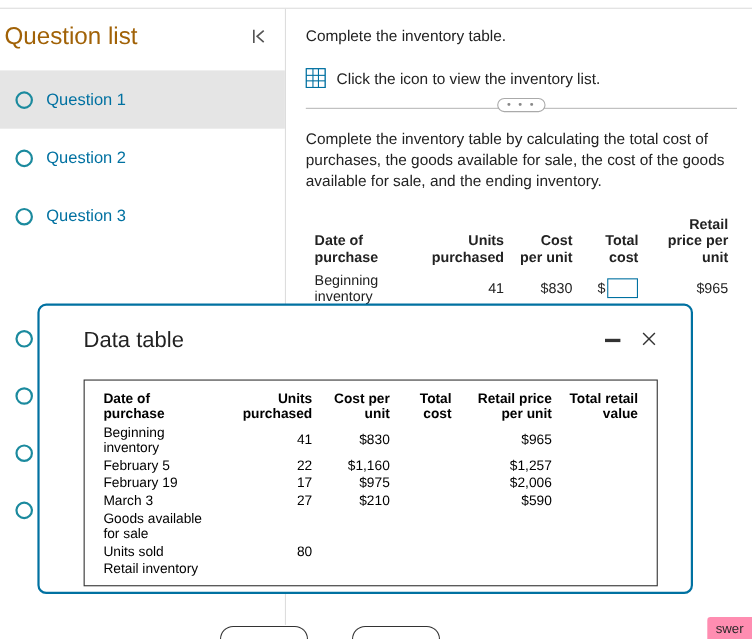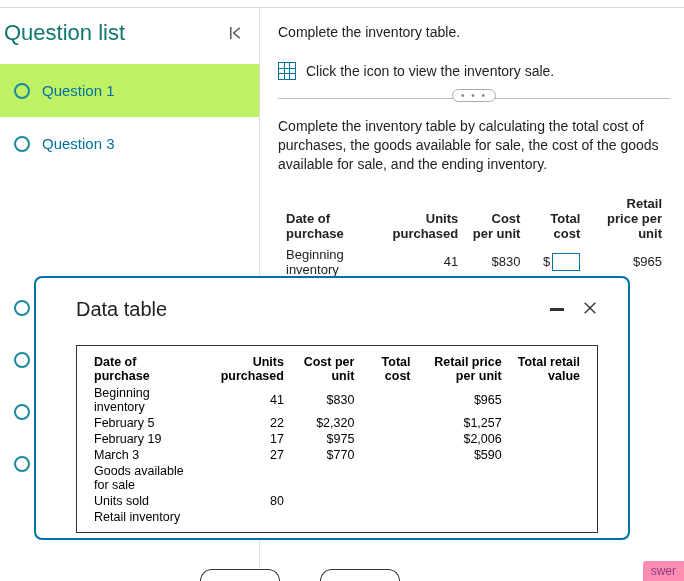--- a/index.html
+++ b/index.html
@@ -26,35 +26,35 @@
     border-right: 1px solid #ddd;
   }
   .sidebar-header {
     display: flex;
     align-items: center;
     justify-content: space-between;
     padding: 12px 14px 18px 4px;
   }
   .sidebar-title {
     font-size: 22px;
-    color: #0f766e;
+    color: #a16207;
   }
   .collapse-icon {
     width: 18px;
     height: 18px;
     color: #555;
   }
   .q-item {
     display: flex;
     align-items: center;
     padding: 18px 14px;
     gap: 12px;
   }
   .q-item.active {
-    background: #bef264;
+    background: #e5e5e5;
   }
   .radio-ring {
     width: 16px;
     height: 16px;
     border: 2px solid #1b8a9e;
     border-radius: 50%;
     flex-shrink: 0;
   }
   .q-label {
     color: #0071a1;
@@ -156,21 +156,21 @@
   .data-table table { width: 100%; }
   .data-table th { text-align: right; font-weight: bold; padding: 1px 5px; vertical-align: bottom;}
   .data-table th.left { text-align: left; }
   .data-table td { text-align: right; padding: 0 5px; }
   .data-table td.left { text-align: left; }
   .footer-stub {
     position: absolute;
     right: 0;
     bottom: 0;
     background: #ff7aa4;
-    color: #701a75;
+    color: #000000;
     font-size: 12px;
     padding: 3px 8px;
     border-radius: 3px 0 0 0;
     opacity: .85;
   }
   .btn-stubs {
     position: absolute;
     left: 200px;
     bottom: 0;
     display: flex;
@@ -198,39 +198,43 @@
           <polyline points="17,5 9,12 17,19"></polyline>
         </svg>
       </div>
     </div>
     <div class="q-item active">
       <span class="radio-ring"></span>
       <span class="q-label">Question 1</span>
     </div>
     <div class="q-item">
       <span class="radio-ring"></span>
+      <span class="q-label">Question 2</span>
+    </div>
+    <div class="q-item">
+      <span class="radio-ring"></span>
       <span class="q-label">Question 3</span>
     </div>
   </div>
 
   <div class="content">
     <div class="instr1">Complete the inventory table.</div>
     <div class="icon-row">
       <div class="grid-icon">
           <span></span>
           <span></span>
           <span></span>
           <span></span>
           <span></span>
           <span></span>
           <span></span>
           <span></span>
           <span></span>
         </div>
-      <span>Click the icon to view the inventory sale.</span>
+      <span>Click the icon to view the inventory list.</span>
     </div>
     <div class="hr-wrap">
       <hr>
       <div class="dots-pill">• • •</div>
     </div>
     <p class="paragraph">Complete the inventory table by calculating the total cost of purchases, the goods available for sale, the cost of the goods available for sale, and the ending inventory.</p>
 
     <table class="inv-table">
       <tbody>
           <tr>
@@ -294,37 +298,37 @@
             <td class="left">Beginning inventory</td>
             <td>41</td>
             <td>$830</td>
             <td></td>
             <td>$965</td>
             <td></td>
           </tr>
           <tr>
             <td class="left">February 5</td>
             <td>22</td>
-            <td>$2,320</td>
+            <td>$1,160</td>
             <td></td>
             <td>$1,257</td>
             <td></td>
           </tr>
           <tr>
             <td class="left">February 19</td>
             <td>17</td>
             <td>$975</td>
             <td></td>
             <td>$2,006</td>
             <td></td>
           </tr>
           <tr>
             <td class="left">March 3</td>
             <td>27</td>
-            <td>$770</td>
+            <td>$210</td>
             <td></td>
             <td>$590</td>
             <td></td>
           </tr>
           <tr>
             <td class="left">Goods available for sale</td>
             <td></td>
             <td></td>
             <td></td>
             <td></td>

